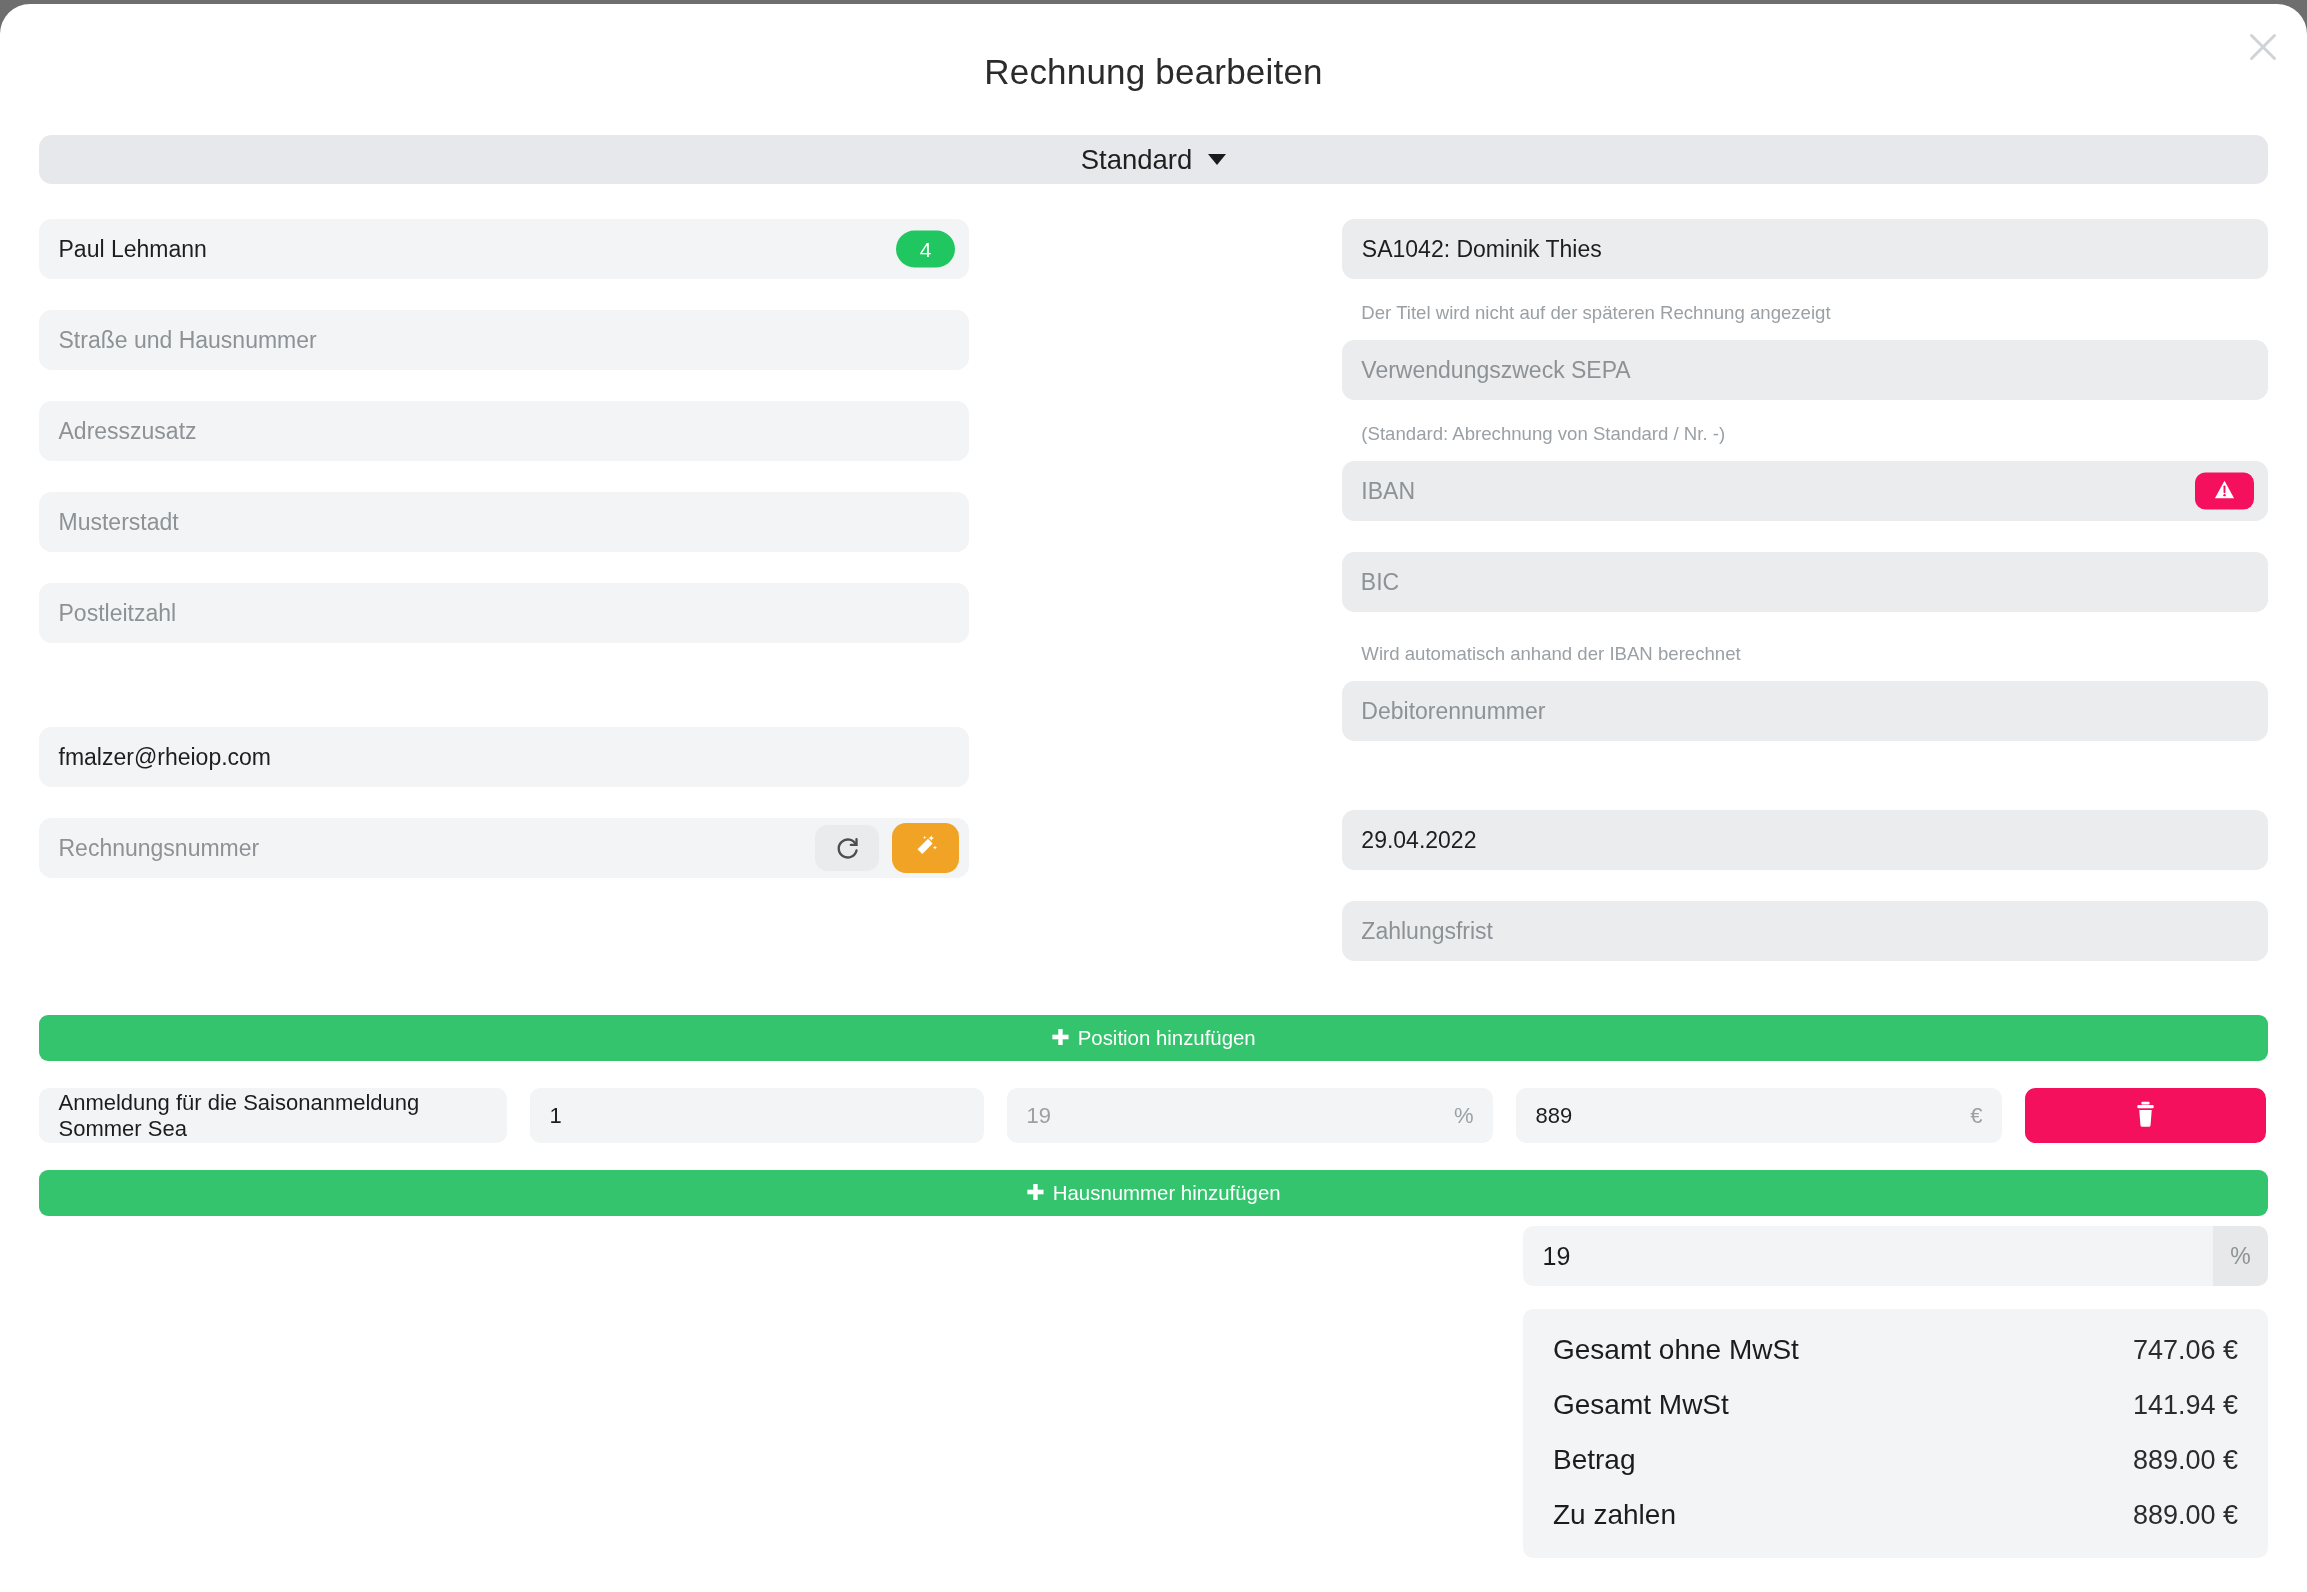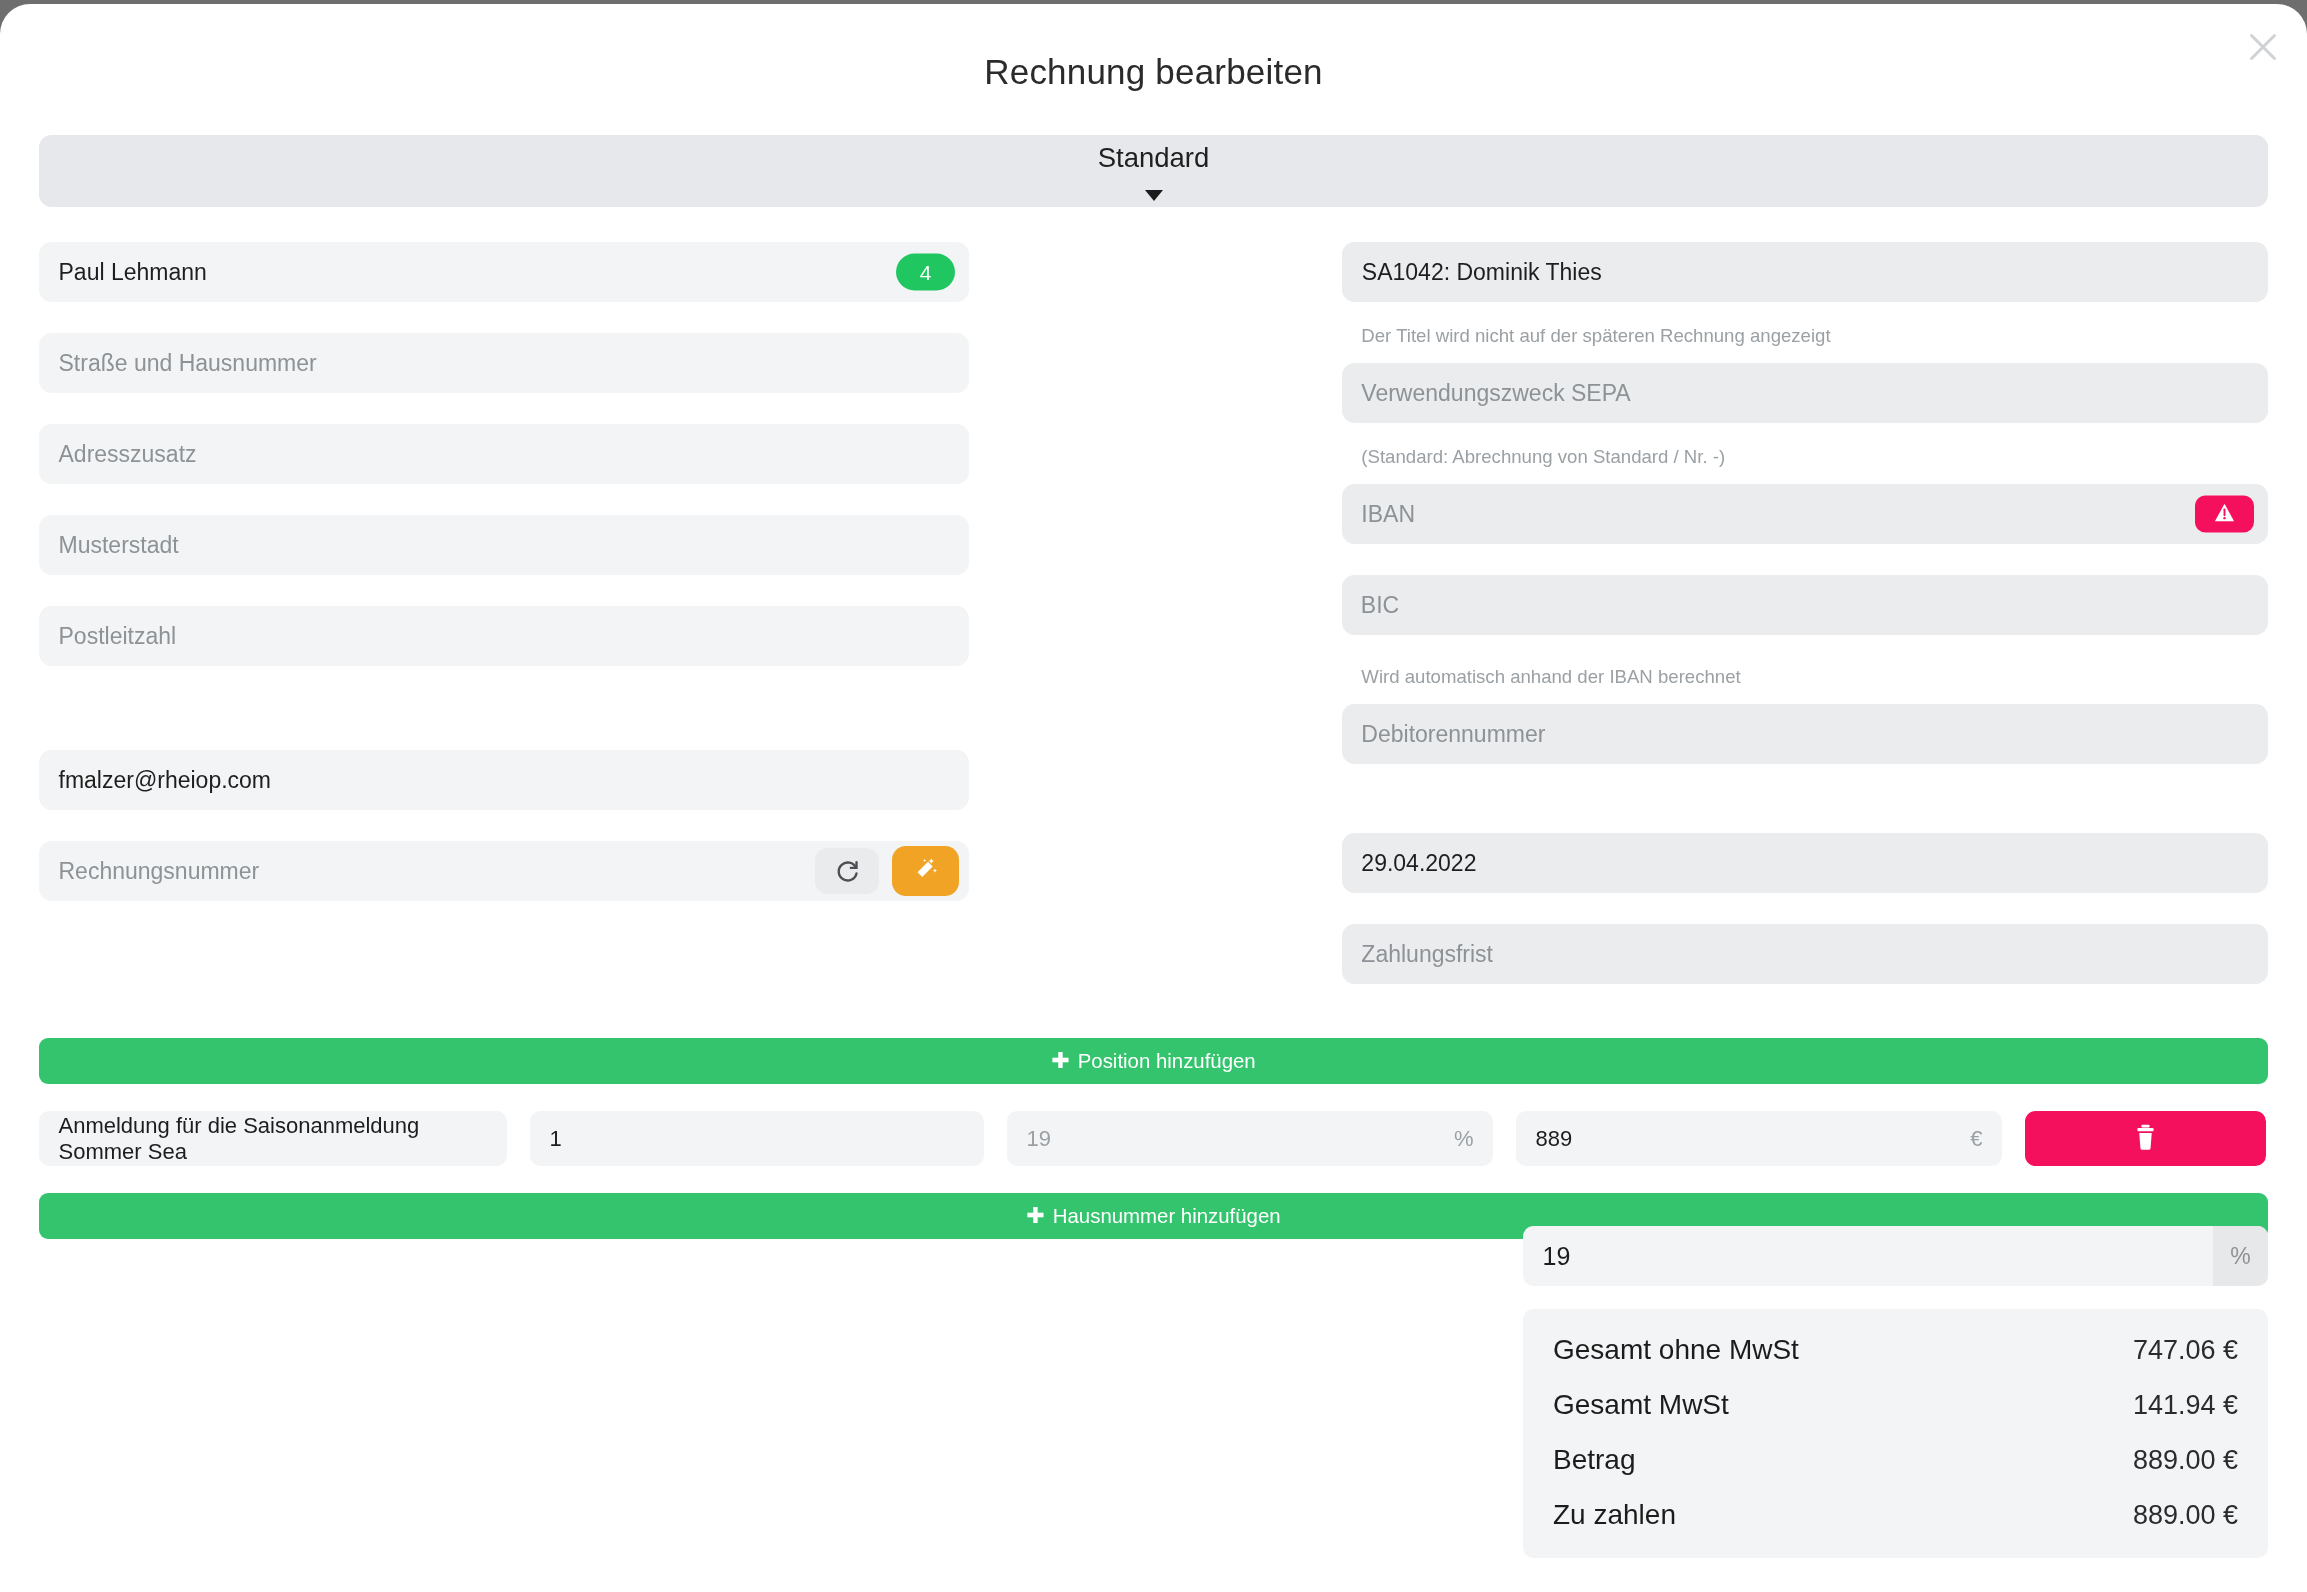--- a/index.html
+++ b/index.html
@@ -44,29 +44,28 @@
     text-align: center;
     font-size: 35px;
     font-weight: 400;
     color: #2b2b2b;
     letter-spacing: 0.2px;
     padding-top: 48px;
   }
 
   .type-bar {
     margin: 43px 39px 0 39px;
-    height: 72px;
+    height: 49px;
     background: #e6e8eb;
     border-radius: 12.4px;
     display: flex;
     align-items: center;
     justify-content: center;
     gap: 16px;
     cursor: pointer;
-    flex-direction: column;
   }
   .type-bar .type-label {
     font-size: 27.5px;
     color: #1f1f1f;
   }
   .caret {
     width: 0; height: 0;
     border-left: 9.8px solid transparent;
     border-right: 9.8px solid transparent;
     border-top: 11.5px solid #1b1b1b;

